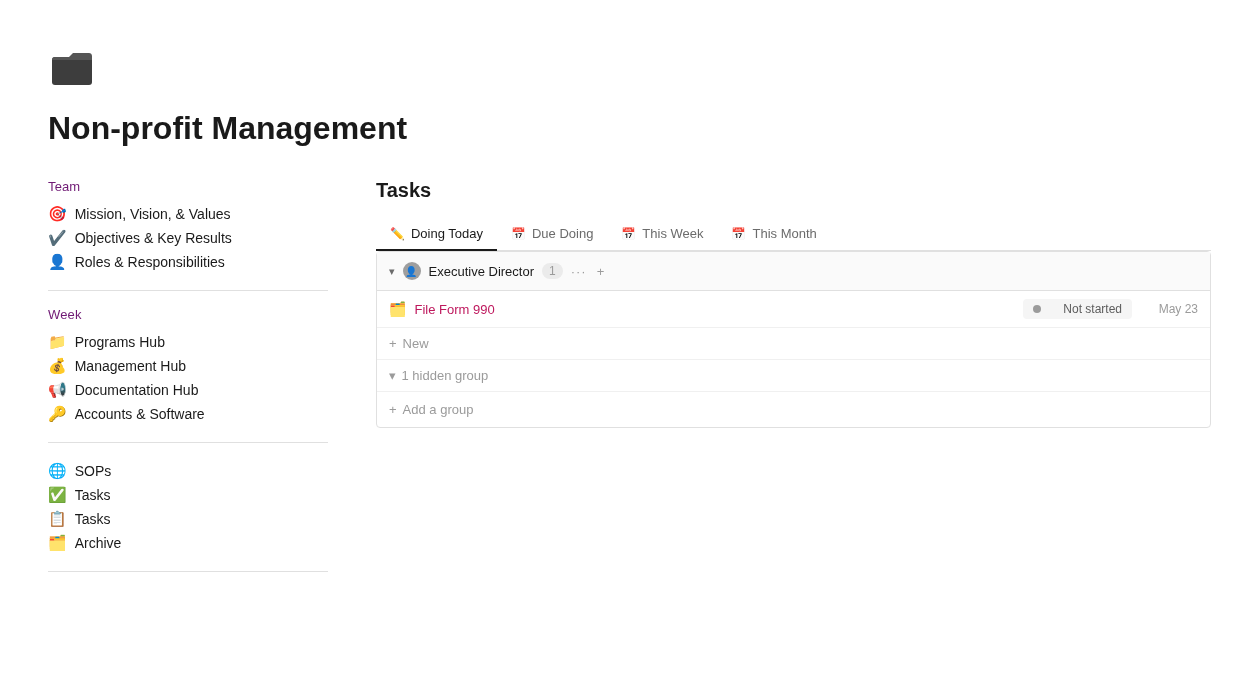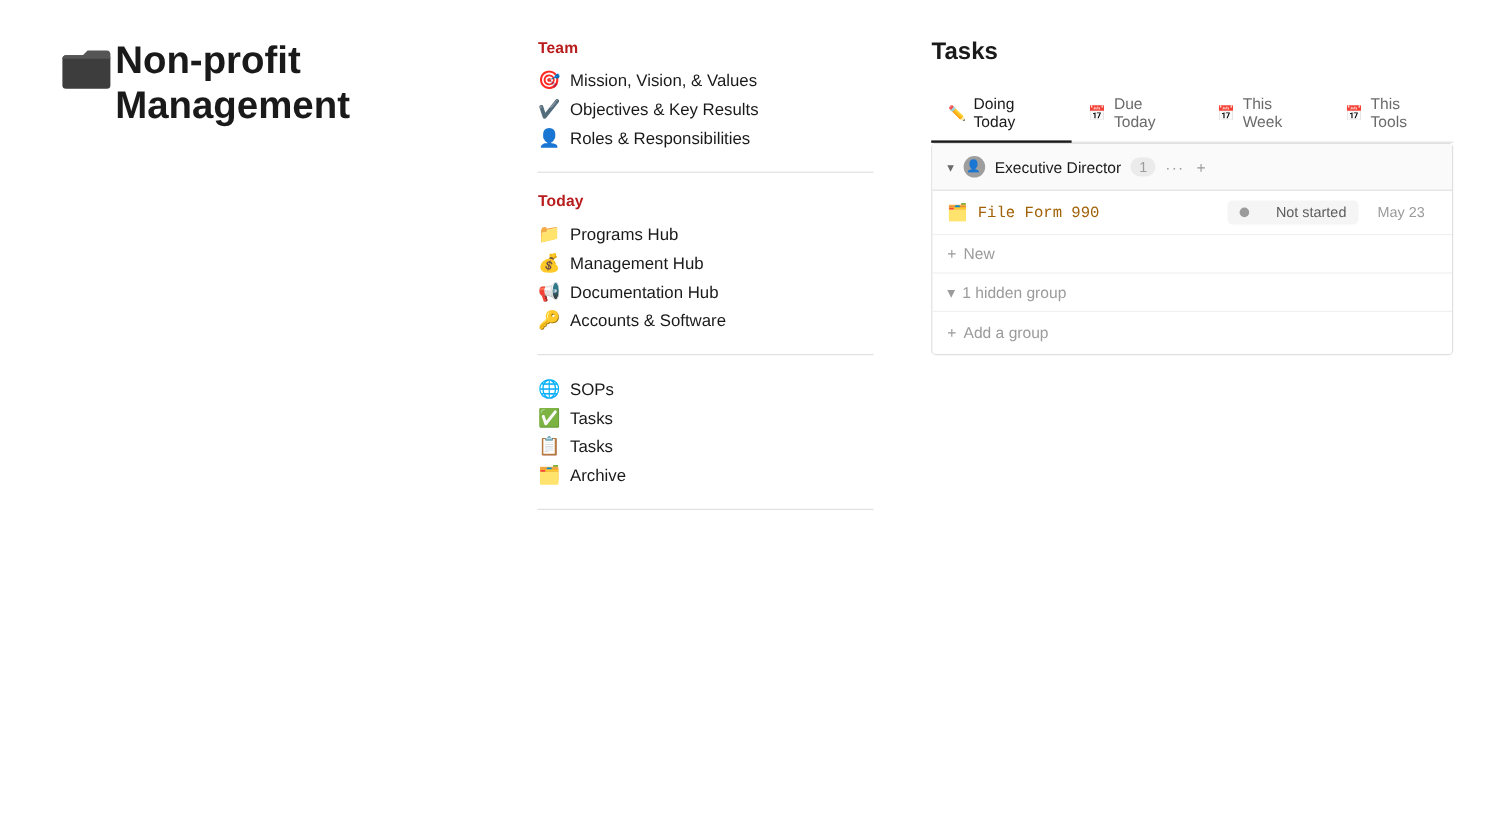--- a/index.html
+++ b/index.html
@@ -4,23 +4,24 @@
   <style>
     * { margin: 0; padding: 0; box-sizing: border-box; }
     body {
       font-family: -apple-system, BlinkMacSystemFont, 'Segoe UI', Helvetica, Arial, sans-serif;
       background: #ffffff;
       color: #1a1a1a;
       font-size: 14px;
     }
     .container {
       display: flex;
-      flex-direction: row;
+      flex-direction: column;
       padding: 32px 48px;
       max-width: 1259px;
+      margin-top: 11px;
     }
     .page-icon {
       margin-bottom: 16px;
     }
     .page-icon svg {
       width: 48px;
       height: 48px;
     }
     .page-title {
       font-size: 32px;
@@ -34,22 +35,22 @@
     }
     .sidebar {
       width: 280px;
       flex-shrink: 0;
     }
     .main {
       flex: 1;
     }
     .section-title {
       font-size: 13px;
-      font-weight: 700;
-      color: #b91c1c;
+      font-weight: 400;
+      color: #701a75;
       margin-bottom: 8px;
       letter-spacing: 0.01em;
     }
     .nav-item {
       display: flex;
       align-items: center;
       gap: 8px;
       padding: 3px 0;
       cursor: pointer;
       border-radius: 4px;
@@ -156,22 +157,21 @@
       padding: 8px 12px;
       border-bottom: 1px solid #f0f0f0;
       gap: 8px;
     }
     .task-emoji {
       font-size: 14px;
     }
     .task-name {
       flex: 1;
       font-size: 13px;
-      color: #a16207;
-      font-family: Liberation Mono, monospace;
+      color: #be185d;
     }
     .status-badge {
       display: flex;
       align-items: center;
       gap: 22px;
       background: #f5f5f5;
       border-radius: 4px;
       padding: 3px 10px;
       font-size: 12px;
       color: #5c5c5c;
@@ -181,21 +181,21 @@
       height: 8px;
       border-radius: 50%;
       background: #9b9b9b;
       flex-shrink: 0;
     }
     .task-date {
       font-size: 12px;
       color: #9b9b9b;
       margin-left: 8px;
       min-width: 50px;
-      text-align: left;
+      text-align: right;
     }
     .new-row {
       display: flex;
       align-items: center;
       gap: 6px;
       padding: 8px 12px;
       color: #9b9b9b;
       font-size: 13px;
       cursor: pointer;
       border-bottom: 1px solid #f0f0f0;
@@ -256,21 +256,21 @@
         </div>
         <div class="nav-item">
           <span class="emoji">👤</span>
           <span>Roles &amp; Responsibilities</span>
         </div>
       </div>
 
       <hr class="divider">
 
       <div class="section-group">
-        <div class="section-title">Today</div>
+        <div class="section-title">Week</div>
         <div class="nav-item">
           <span class="emoji">📁</span>
           <span>Programs Hub</span>
         </div>
         <div class="nav-item">
           <span class="emoji">💰</span>
           <span>Management Hub</span>
         </div>
         <div class="nav-item">
           <span class="emoji">📢</span>
@@ -309,29 +309,29 @@
     <div class="main">
       <div class="tasks-title">Tasks</div>
 
       <div class="tabs">
         <div class="tab active">
           <span class="tab-icon">✏️</span>
           <span>Doing Today</span>
         </div>
         <div class="tab">
           <span class="tab-icon">📅</span>
-          <span>Due Today</span>
+          <span>Due Doing</span>
         </div>
         <div class="tab">
           <span class="tab-icon">📅</span>
           <span>This Week</span>
         </div>
         <div class="tab">
           <span class="tab-icon">📅</span>
-          <span>This Tools</span>
+          <span>This Month</span>
         </div>
       </div>
 
       <div class="table-area">
 
         <div class="group-header">
           <span class="group-toggle">▾</span>
           <span class="group-avatar">👤</span>
           <span class="group-name">Executive Director</span>
           <span class="group-count">1</span>

